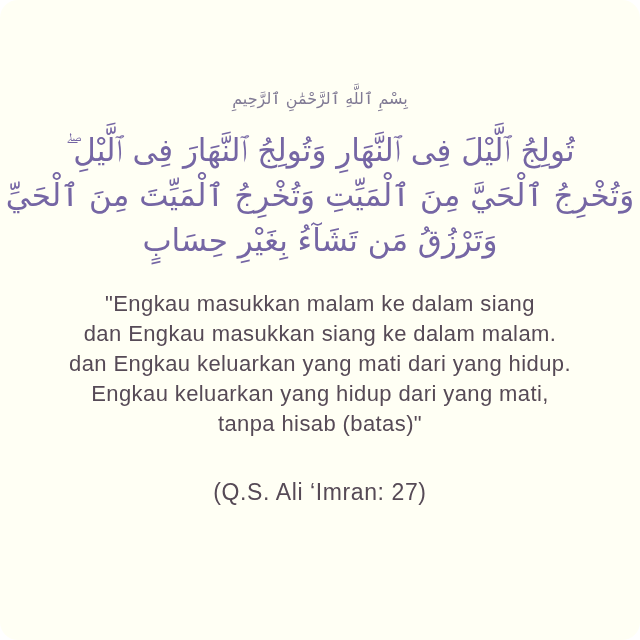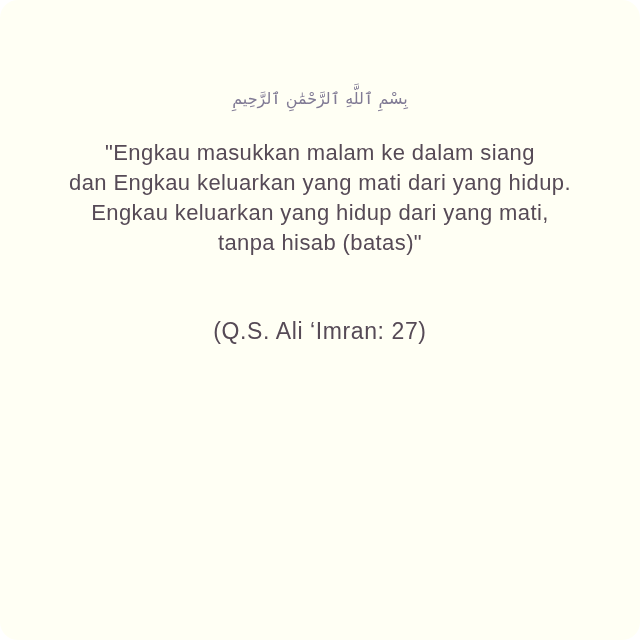--- a/index.html
+++ b/index.html
@@ -48,37 +48,43 @@
     margin-top: 26px;
     font-size: 22px;
     line-height: 30px;
     letter-spacing: 0.4px;
     color: var(--body-text);
     text-align: center;
     width: 100%;
   }
   .translation-line { white-space: nowrap; }
   .citation {
-    margin-top: 60px;
+    margin-top: 40px;
     font-size: 23px;
     letter-spacing: 0.6px;
     color: var(--body-text);
     text-align: left;
   }
 </style>
 </head>
 <body>
 
 <div class="canvas">
 
   <div class="bismillah" dir="rtl" lang="ar">بِسْمِ ٱللَّهِ ٱلرَّحْمَٰنِ ٱلرَّحِيمِ</div>
 
+  <div class="verse" dir="rtl" lang="ar">
+    <div class="verse-line">تُولِجُ ٱلَّيْلَ فِى ٱلنَّهَارِ وَتُولِجُ ٱلنَّهَارَ فِى ٱلَّيْلِ ۖ</div>
+    <div class="verse-line">وَتُخْرِجُ ٱلْحَيَّ مِنَ ٱلْمَيِّتِ وَتُخْرِجُ ٱلْمَيِّتَ مِنَ ٱلْحَيِّ</div>
+    <div class="verse-line">وَتَرْزُقُ مَن تَشَآءُ بِغَيْرِ حِسَابٍ</div>
+  </div>
 
   <div class="translation" lang="id">
     <div class="translation-line">"Engkau masukkan malam ke dalam siang</div>
+    <div class="translation-line">dan Engkau masukkan siang ke dalam malam.</div>
     <div class="translation-line">dan Engkau keluarkan yang mati dari yang hidup.</div>
     <div class="translation-line">Engkau keluarkan yang hidup dari yang mati,</div>
     <div class="translation-line">tanpa hisab (batas)"</div>
   </div>
 
   <div class="citation">(Q.S. Ali ‘Imran: 27)</div>
 
 </div>
 
 </body></html>

